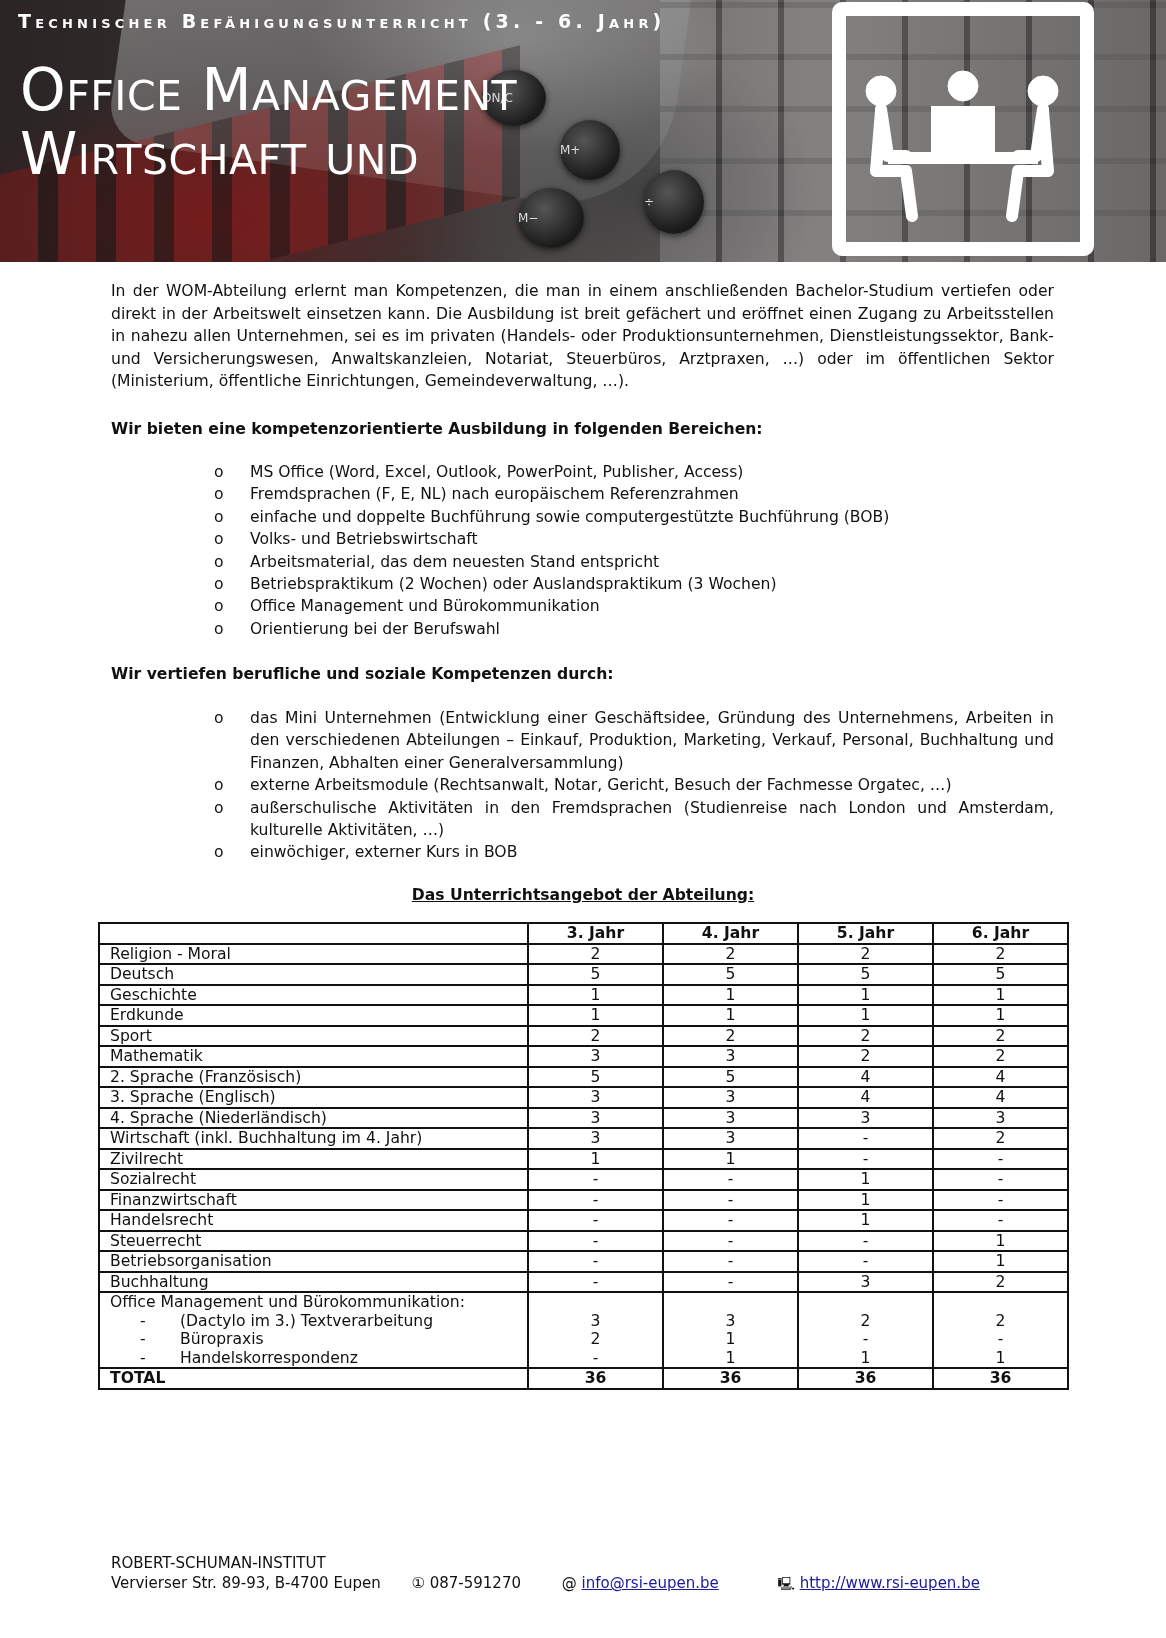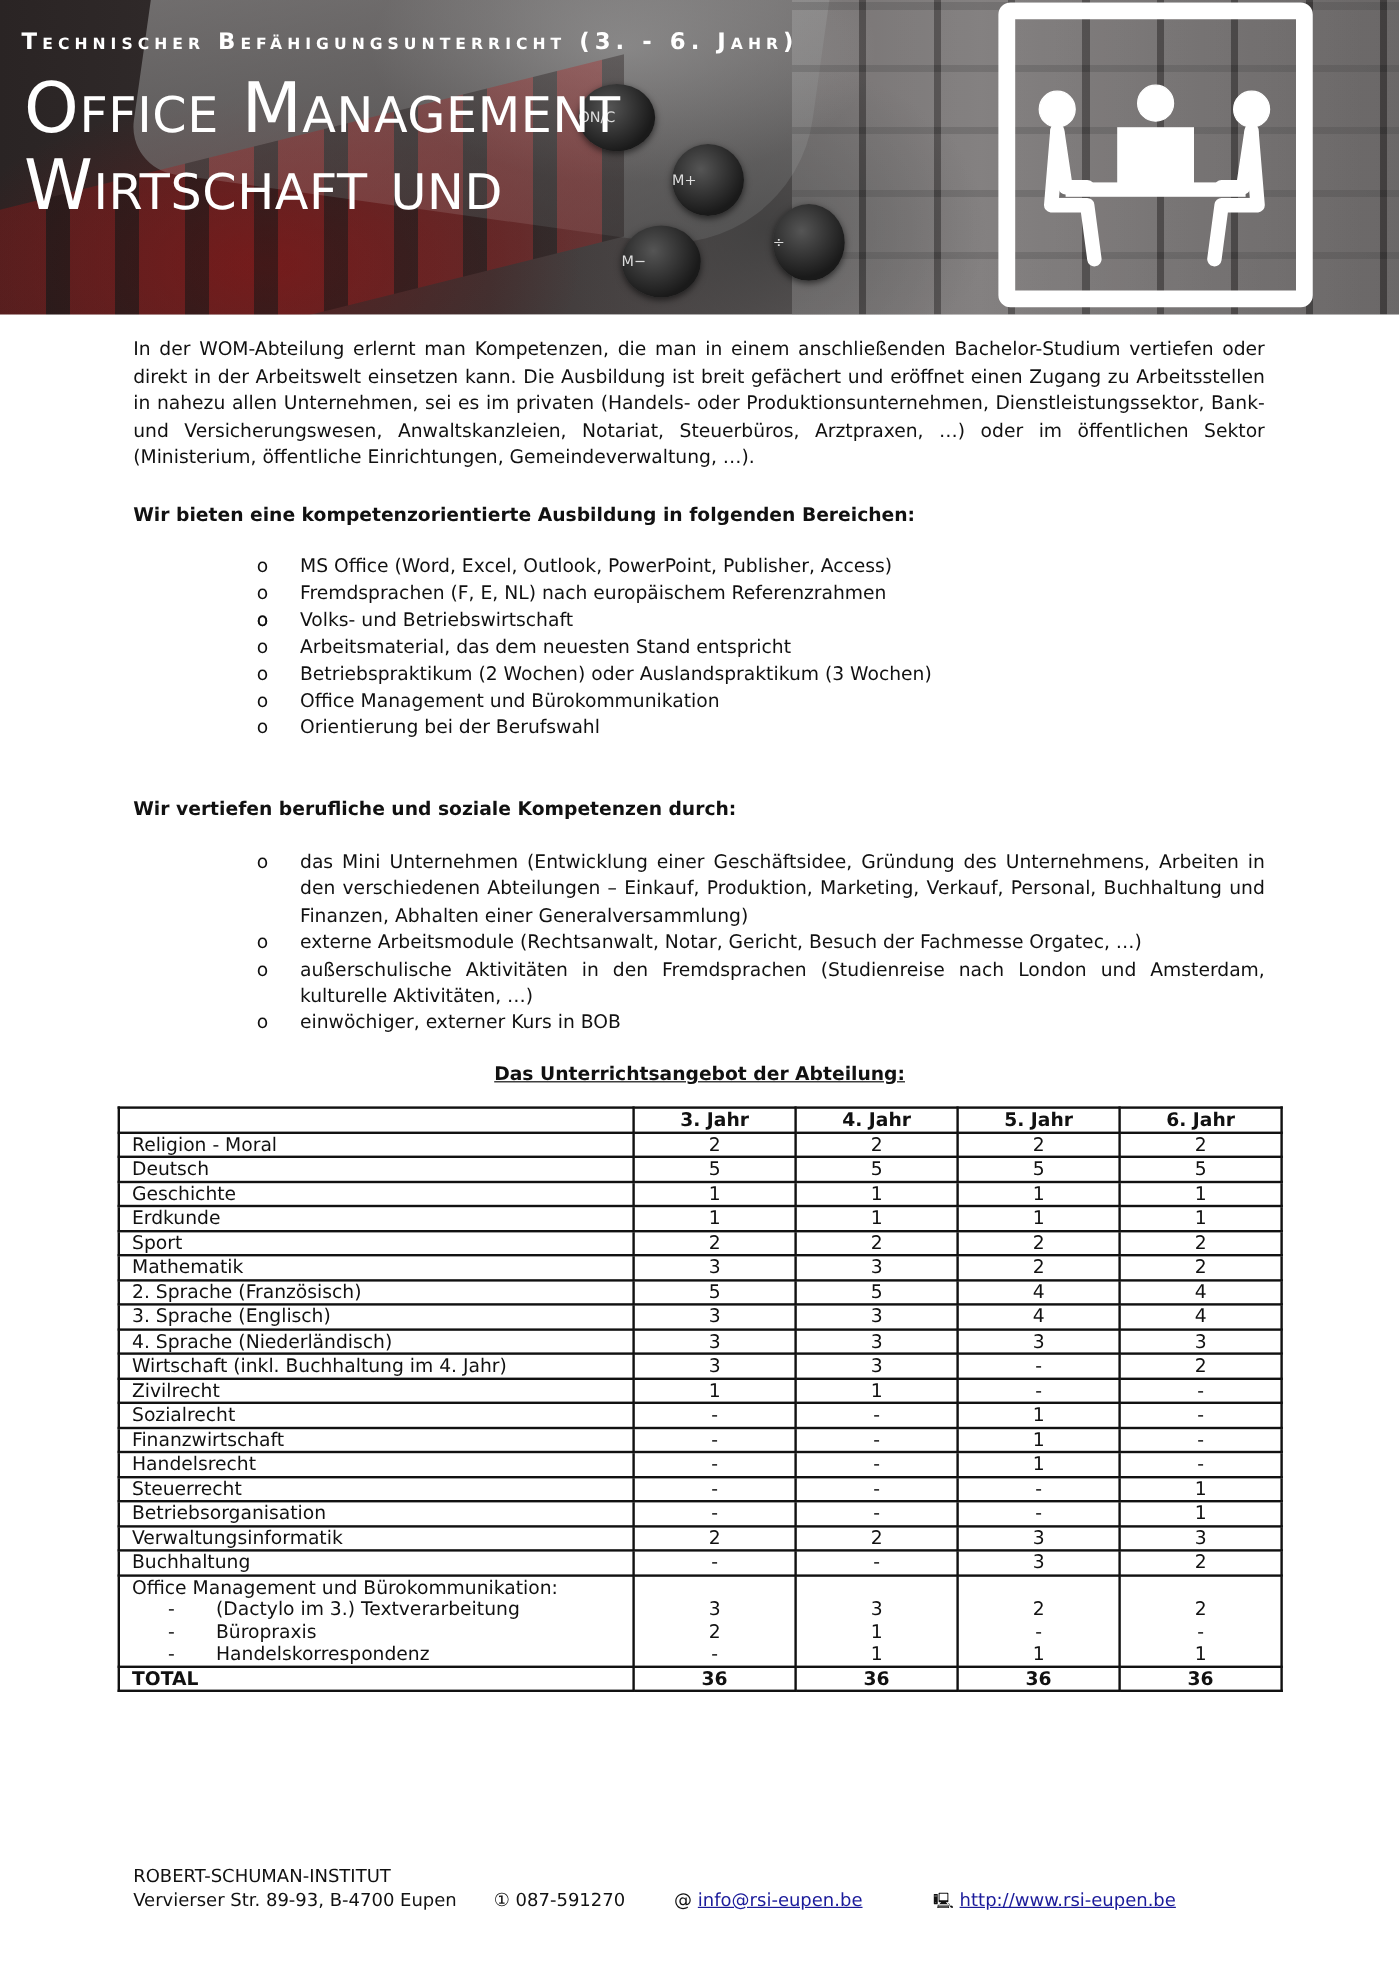--- a/index.html
+++ b/index.html
@@ -24,21 +24,21 @@
   .banner .keyboard { position: absolute; left: 660px; top: 0; width: 506px; height: 262px;
     background:
       repeating-linear-gradient(90deg, rgba(200,200,200,0.35) 0 56px, rgba(40,40,40,0.4) 56px 62px),
       repeating-linear-gradient(0deg, rgba(0,0,0,0) 0 46px, rgba(30,30,30,0.45) 46px 52px);
     opacity: 0.7; }
   .banner .calc-btn { position: absolute; border-radius: 50%;
     background: radial-gradient(circle at 40% 35%, #555 0%, #1a1a1a 70%);
     box-shadow: 0 2px 6px rgba(0,0,0,0.6); color: #ddd; font-size: 12px;
     display: flex; align-items: center; font-family: "DejaVu Sans", sans-serif; }
 
-  .subtitle { position: absolute; left: 18px; top: 24px; color: #fff; font-size: 19px; font-weight: bold;
+  .subtitle { position: absolute; left: 18px; top: 10px; color: #fff; font-size: 19px; font-weight: bold;
     letter-spacing: 4.2px; font-variant: small-caps; white-space: nowrap; }
   .title { position: absolute; left: 20px; top: 58px; color: #fff; font-size: 58px; line-height: 64px;
     font-variant: small-caps; letter-spacing: 0.5px; font-weight: normal; white-space: nowrap; }
   .title .line { display: block; }
 
   .meeting-box { position: absolute; left: 832px; top: 2px; width: 262px; height: 254px;
     border: 14px solid #fff; border-radius: 10px; box-sizing: border-box; }
 
   
   .content { position: absolute; left: 111px; width: 943px; font-size: 15.6px; line-height: 22.5px; color: #111; }
@@ -118,21 +118,21 @@
     </svg>
   </div>
 </div>
 
 <p class="content intro" style="margin:0;">In der WOM-Abteilung erlernt man Kompetenzen, die man in einem anschließenden Bachelor-Studium vertiefen oder direkt in der Arbeitswelt einsetzen kann. Die Ausbildung ist breit gefächert und eröffnet einen Zugang zu Arbeitsstellen in nahezu allen Unternehmen, sei es im privaten (Handels- oder Produktionsunternehmen, Dienstleistungssektor, Bank- und Versicherungswesen, Anwaltskanzleien, Notariat, Steuerbüros, Arztpraxen, …) oder im öffentlichen Sektor (Ministerium, öffentliche Einrichtungen, Gemeindeverwaltung, …).</p>
 
 <div class="content section-head" style="top:418px;">Wir bieten eine kompetenzorientierte Ausbildung in folgenden Bereichen:</div>
 <ul class="list" style="top:461px;">
   <li><span class="bullet">o</span><span>MS Office (Word, Excel, Outlook, PowerPoint, Publisher, Access)</span></li>
   <li><span class="bullet">o</span><span>Fremdsprachen (F, E, NL) nach europäischem Referenzrahmen</span></li>
-  <li><span class="bullet">o</span></li>
+  <li><span class="bullet">o</span><span>einfache und doppelte Buchführung sowie computergestützte Buchführung (BOB)</span></li>
   <li><span class="bullet">o</span><span>Volks- und Betriebswirtschaft</span></li>
   <li><span class="bullet">o</span><span>Arbeitsmaterial, das dem neuesten Stand entspricht</span></li>
   <li><span class="bullet">o</span><span>Betriebspraktikum (2 Wochen) oder Auslandspraktikum (3 Wochen)</span></li>
   <li><span class="bullet">o</span><span>Office Management und Bürokommunikation</span></li>
   <li><span class="bullet">o</span><span>Orientierung bei der Berufswahl</span></li>
 </ul>
 
 <div class="content section-head" style="top:663px;">Wir vertiefen berufliche und soziale Kompetenzen durch:</div>
 <ul class="list list2" style="top:707px;">
   <li><span class="bullet">o</span><span>das Mini Unternehmen (Entwicklung einer Geschäftsidee, Gründung des Unternehmens, Arbeiten in den verschiedenen Abteilungen – Einkauf, Produktion, Marketing, Verkauf, Personal, Buchhaltung und Finanzen, Abhalten einer Generalversammlung)</span></li>
@@ -267,27 +267,20 @@
         <td class="num">1</td>
       </tr>
       <tr>
         <td class="subject">Betriebsorganisation</td>
         <td class="num">-</td>
         <td class="num">-</td>
         <td class="num">-</td>
         <td class="num">1</td>
       </tr>
       <tr>
-        <td class="subject">Verwaltungsinformatik</td>
-        <td class="num">2</td>
-        <td class="num">2</td>
-        <td class="num">3</td>
-        <td class="num">3</td>
-      </tr>
-      <tr>
         <td class="subject">Buchhaltung</td>
         <td class="num">-</td>
         <td class="num">-</td>
         <td class="num">3</td>
         <td class="num">2</td>
       </tr>
       <tr>
         <td class="subject">
           <span style="display: block;">Office Management und Bürokommunikation:</span>
           <span class="sub-line"><span class="dash">-</span><span>(Dactylo im 3.) Textverarbeitung</span></span>

